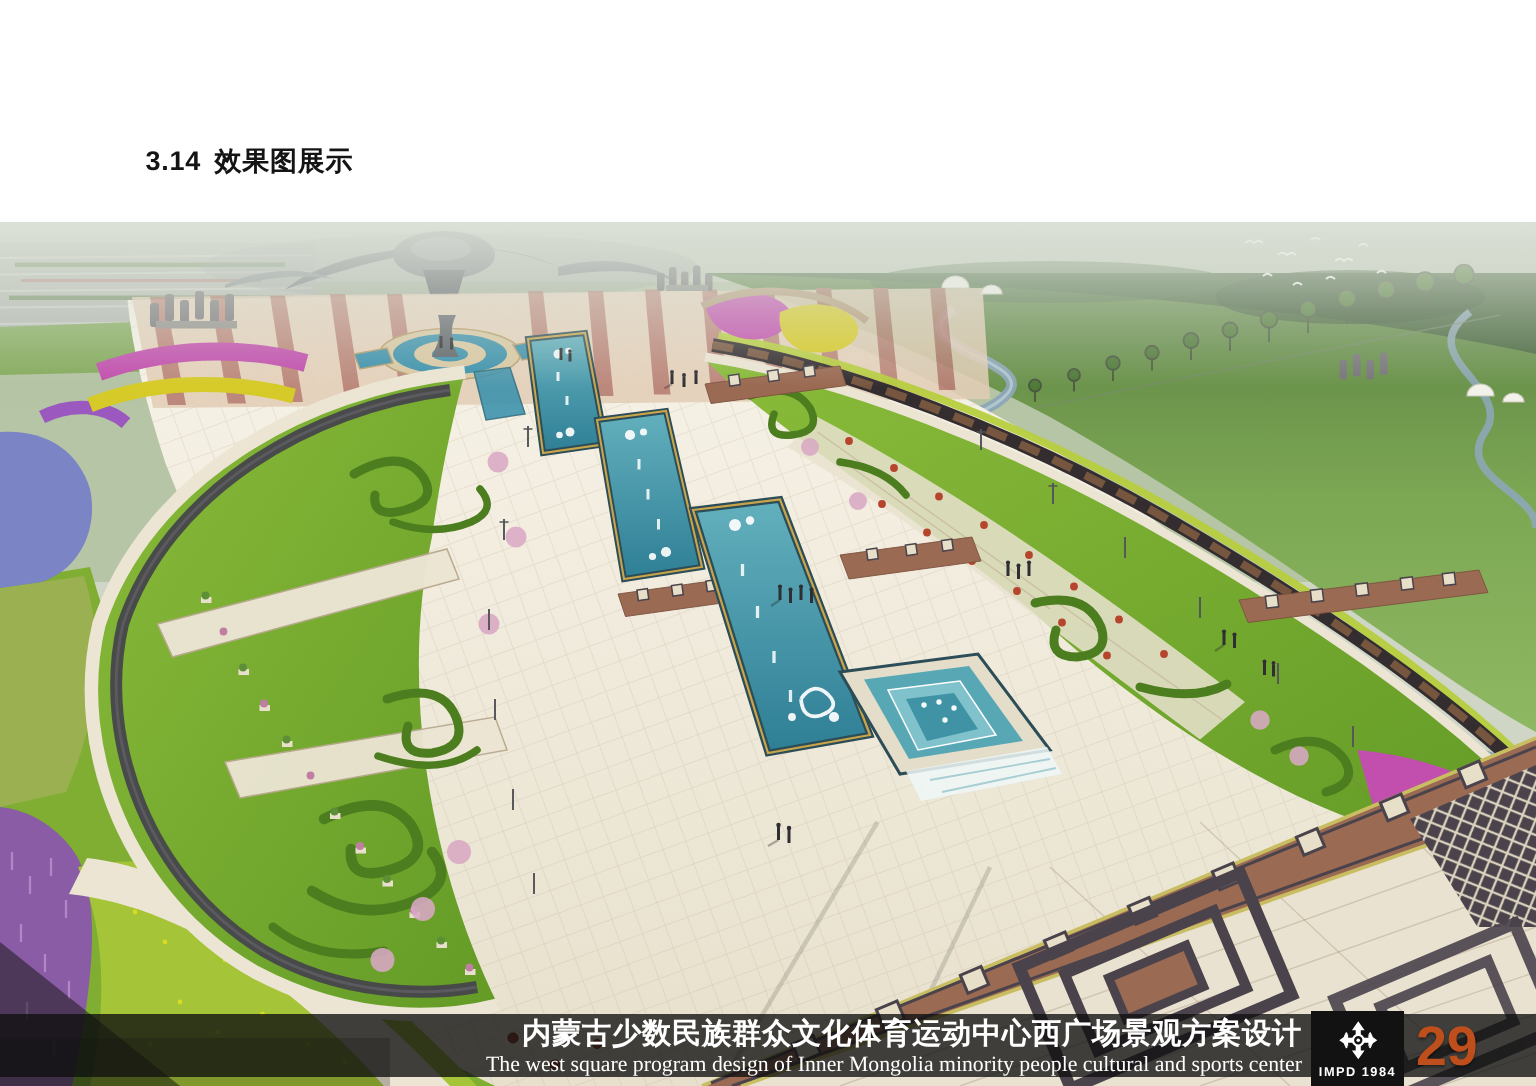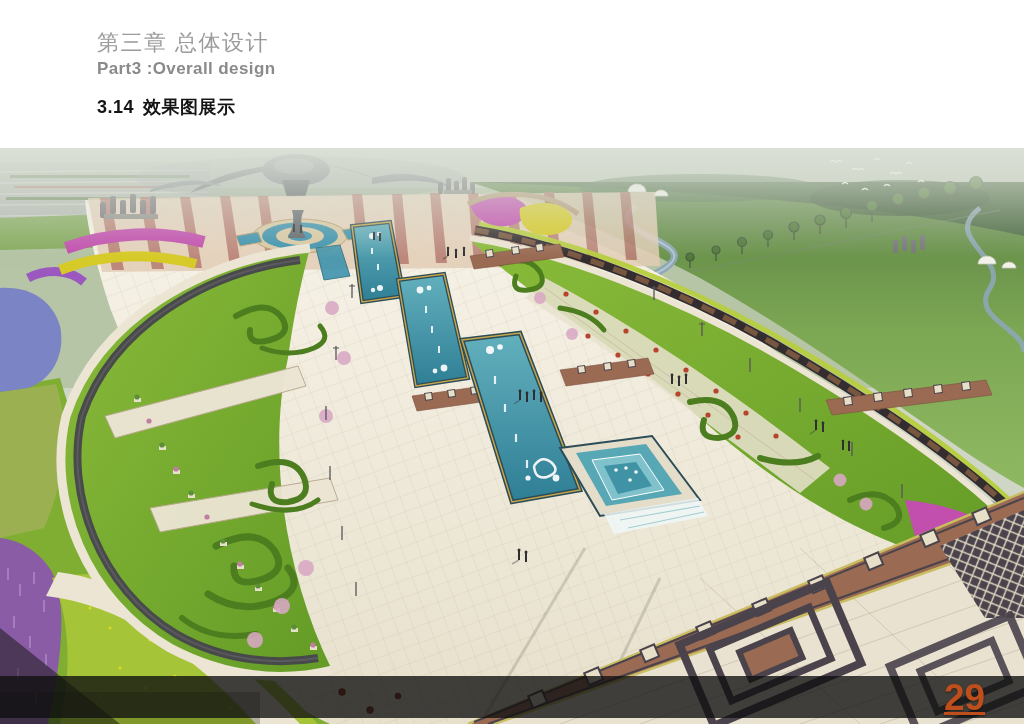--- a/index.html
+++ b/index.html
@@ -17,31 +17,27 @@
   
   .footer-bar{position:absolute;left:0;top:676px;width:1024px;height:42px;
               background:rgba(16,16,16,.78);}
   .footer-titles{position:absolute;right:156px;top:679px;text-align:right;color:#ffffff;line-height:1.12;white-space:nowrap;}
   .footer-zh{font-size:19.5px;font-weight:700;letter-spacing:.5px;}
   .footer-en{font-size:14.5px;font-family:"Liberation Serif",serif;margin-top:1px;}
   .logo-box{position:absolute;right:88px;top:674px;width:62px;height:50px;background:#121212;
             display:flex;flex-direction:column;align-items:center;justify-content:center;}
   .logo-text{color:#fff;font-size:8.5px;letter-spacing:1px;margin-top:2px;font-weight:700;}
   .page-num{position:absolute;left:944px;top:677px;font-size:37px;font-weight:800;
-            letter-spacing:0;text-shadow:0 1px 2px rgba(0,0,0,.45);text-decoration:underline;}
+            letter-spacing:0;text-shadow:0 1px 2px rgba(0,0,0,.45);}
 </style>
 </head>
 <body>
 
 <div class="page">
 
-  <div class="header">
-    <div class="chapter-zh">第三章 总体设计</div>
-    <div class="chapter-en">Part3 :Overall design</div>
-  </div>
   <div class="section-line">
     <span class="num">3.14</span><span>效果图展示</span>
   </div>
 
   <div class="render-wrap" role="img" aria-label="Aerial perspective rendering of the west square: central axis with three teal Mongolian-pattern water pools and cascade fountain, two leaf-shaped topiary gardens, ornate meander paving, flower fields, grassland with winding river and cultural building">
   <svg width="1024" height="576" viewBox="0 0 1024 576" xmlns="http://www.w3.org/2000/svg">
     <defs>
       <linearGradient id="mist" x1="0" y1="0" x2="0" y2="1">
         <stop offset="0" stop-color="#b6c0b0"></stop>
             <stop offset="1" stop-color="#cdd5c4"></stop>
@@ -595,15 +591,44 @@
         <line x1="816" y1="282" x2="810" y2="286"></line>
             <line x1="519" y1="412" x2="512" y2="416"></line>
       </g>
     </g>
 
     <rect x="0" y="0" width="1024" height="110" fill="url(#fadeTop)"></rect>
   </svg>
   </div>
 
   <div class="footer-bar" style="background: rgba(16, 16, 16, 0.78);"></div>
+  <div class="footer-titles">
+    <div class="footer-zh">内蒙古少数民族群众文化体育运动中心西广场景观方案设计</div>
+    <div class="footer-en">The west square program design of Inner Mongolia minority people cultural and sports center</div>
+  </div>
+  <div class="logo-box">
+    <svg width="27" height="27" viewBox="-16 -16 32 32">
+      <g fill="#ffffff">
+        <g>
+            <path d="M0,-15 L5,-8 L2,-8 L2,-4 L-2,-4 L-2,-8 L-5,-8 Z"></path>
+          </g>
+        <g transform="rotate(90)">
+            <path d="M0,-15 L5,-8 L2,-8 L2,-4 L-2,-4 L-2,-8 L-5,-8 Z"></path>
+          </g>
+        <g transform="rotate(180)">
+            <path d="M0,-15 L5,-8 L2,-8 L2,-4 L-2,-4 L-2,-8 L-5,-8 Z"></path>
+          </g>
+        <g transform="rotate(270)">
+            <path d="M0,-15 L5,-8 L2,-8 L2,-4 L-2,-4 L-2,-8 L-5,-8 Z"></path>
+          </g>
+      </g>
+      <circle cx="0" cy="0" r="4.2" fill="none" stroke="#ffffff" stroke-width="1.8"></circle>
+      <circle cx="0" cy="0" r="1.4" fill="#ffffff"></circle>
+      <g stroke="#ffffff" stroke-width="1.6" fill="none">
+        <path d="M-9,-6 A 11 11 0 0 0 -9,6"></path>
+          <path d="M9,-6 A 11 11 0 0 1 9,6"></path>
+      </g>
+    </svg>
+    <div class="logo-text">IMPD 1984</div>
+  </div>
   <div class="page-num" style="color: rgb(191, 78, 29);">29</div>
 
 </div>
 
 </body></html>

